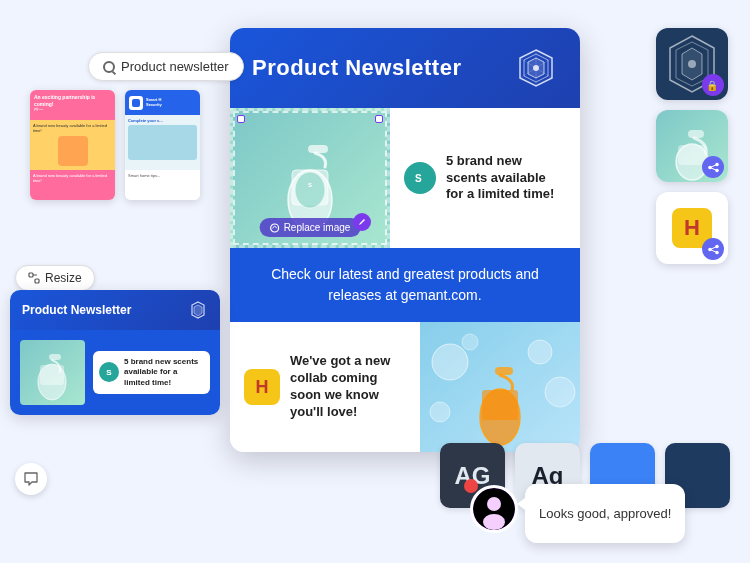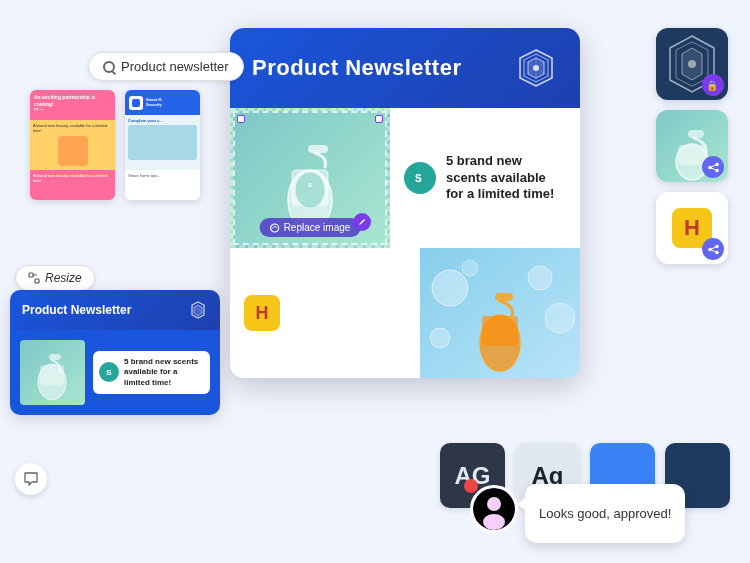--- a/index.html
+++ b/index.html
@@ -128,21 +128,20 @@
       border: 1px solid #ddd;
       border-radius: 16px;
       padding: 5px 12px;
       font-size: 12px;
       color: #333;
       display: flex;
       align-items: center;
       gap: 5px;
       box-shadow: 0 1px 4px rgba(0,0,0,0.1);
       cursor: pointer;
-      font-style: italic;
     }
 
     
     .main-card {
       position: absolute;
       top: 28px;
       left: 230px;
       width: 350px;
       border-radius: 14px;
       overflow: hidden;
@@ -615,24 +614,28 @@
     <div class="mc-section1-text">
       <div class="scent-icon">
         <svg width="16" height="16" viewBox="0 0 16 16">
             <text x="3" y="12" font-size="10" font-weight="bold" fill="white">S</text>
           </svg>
       </div>
       <div class="scent-text">5 brand new scents available for a limited time!</div>
     </div>
   </div>
 
+  <div class="mc-section2">
+    <p>Check our latest and greatest products and releases at gemant.com.</p>
+  </div>
 
   <div class="mc-section3">
     <div class="mc-collab-text">
       <div class="h-icon">H</div>
+      <div class="collab-text">We've got a new collab coming soon we know you'll love!</div>
     </div>
     <div class="mc-collab-img">
       
       <svg width="160" height="130" viewBox="0 0 160 130">
         <rect width="160" height="130" fill="url(#blueGrad)"></rect>
         <defs>
           <linearGradient id="blueGrad" x1="0%" y1="0%" x2="100%" y2="100%">
             <stop offset="0%" style="stop-color:#87ceeb"></stop>
             <stop offset="100%" style="stop-color:#b8e4f9"></stop>
           </linearGradient>

